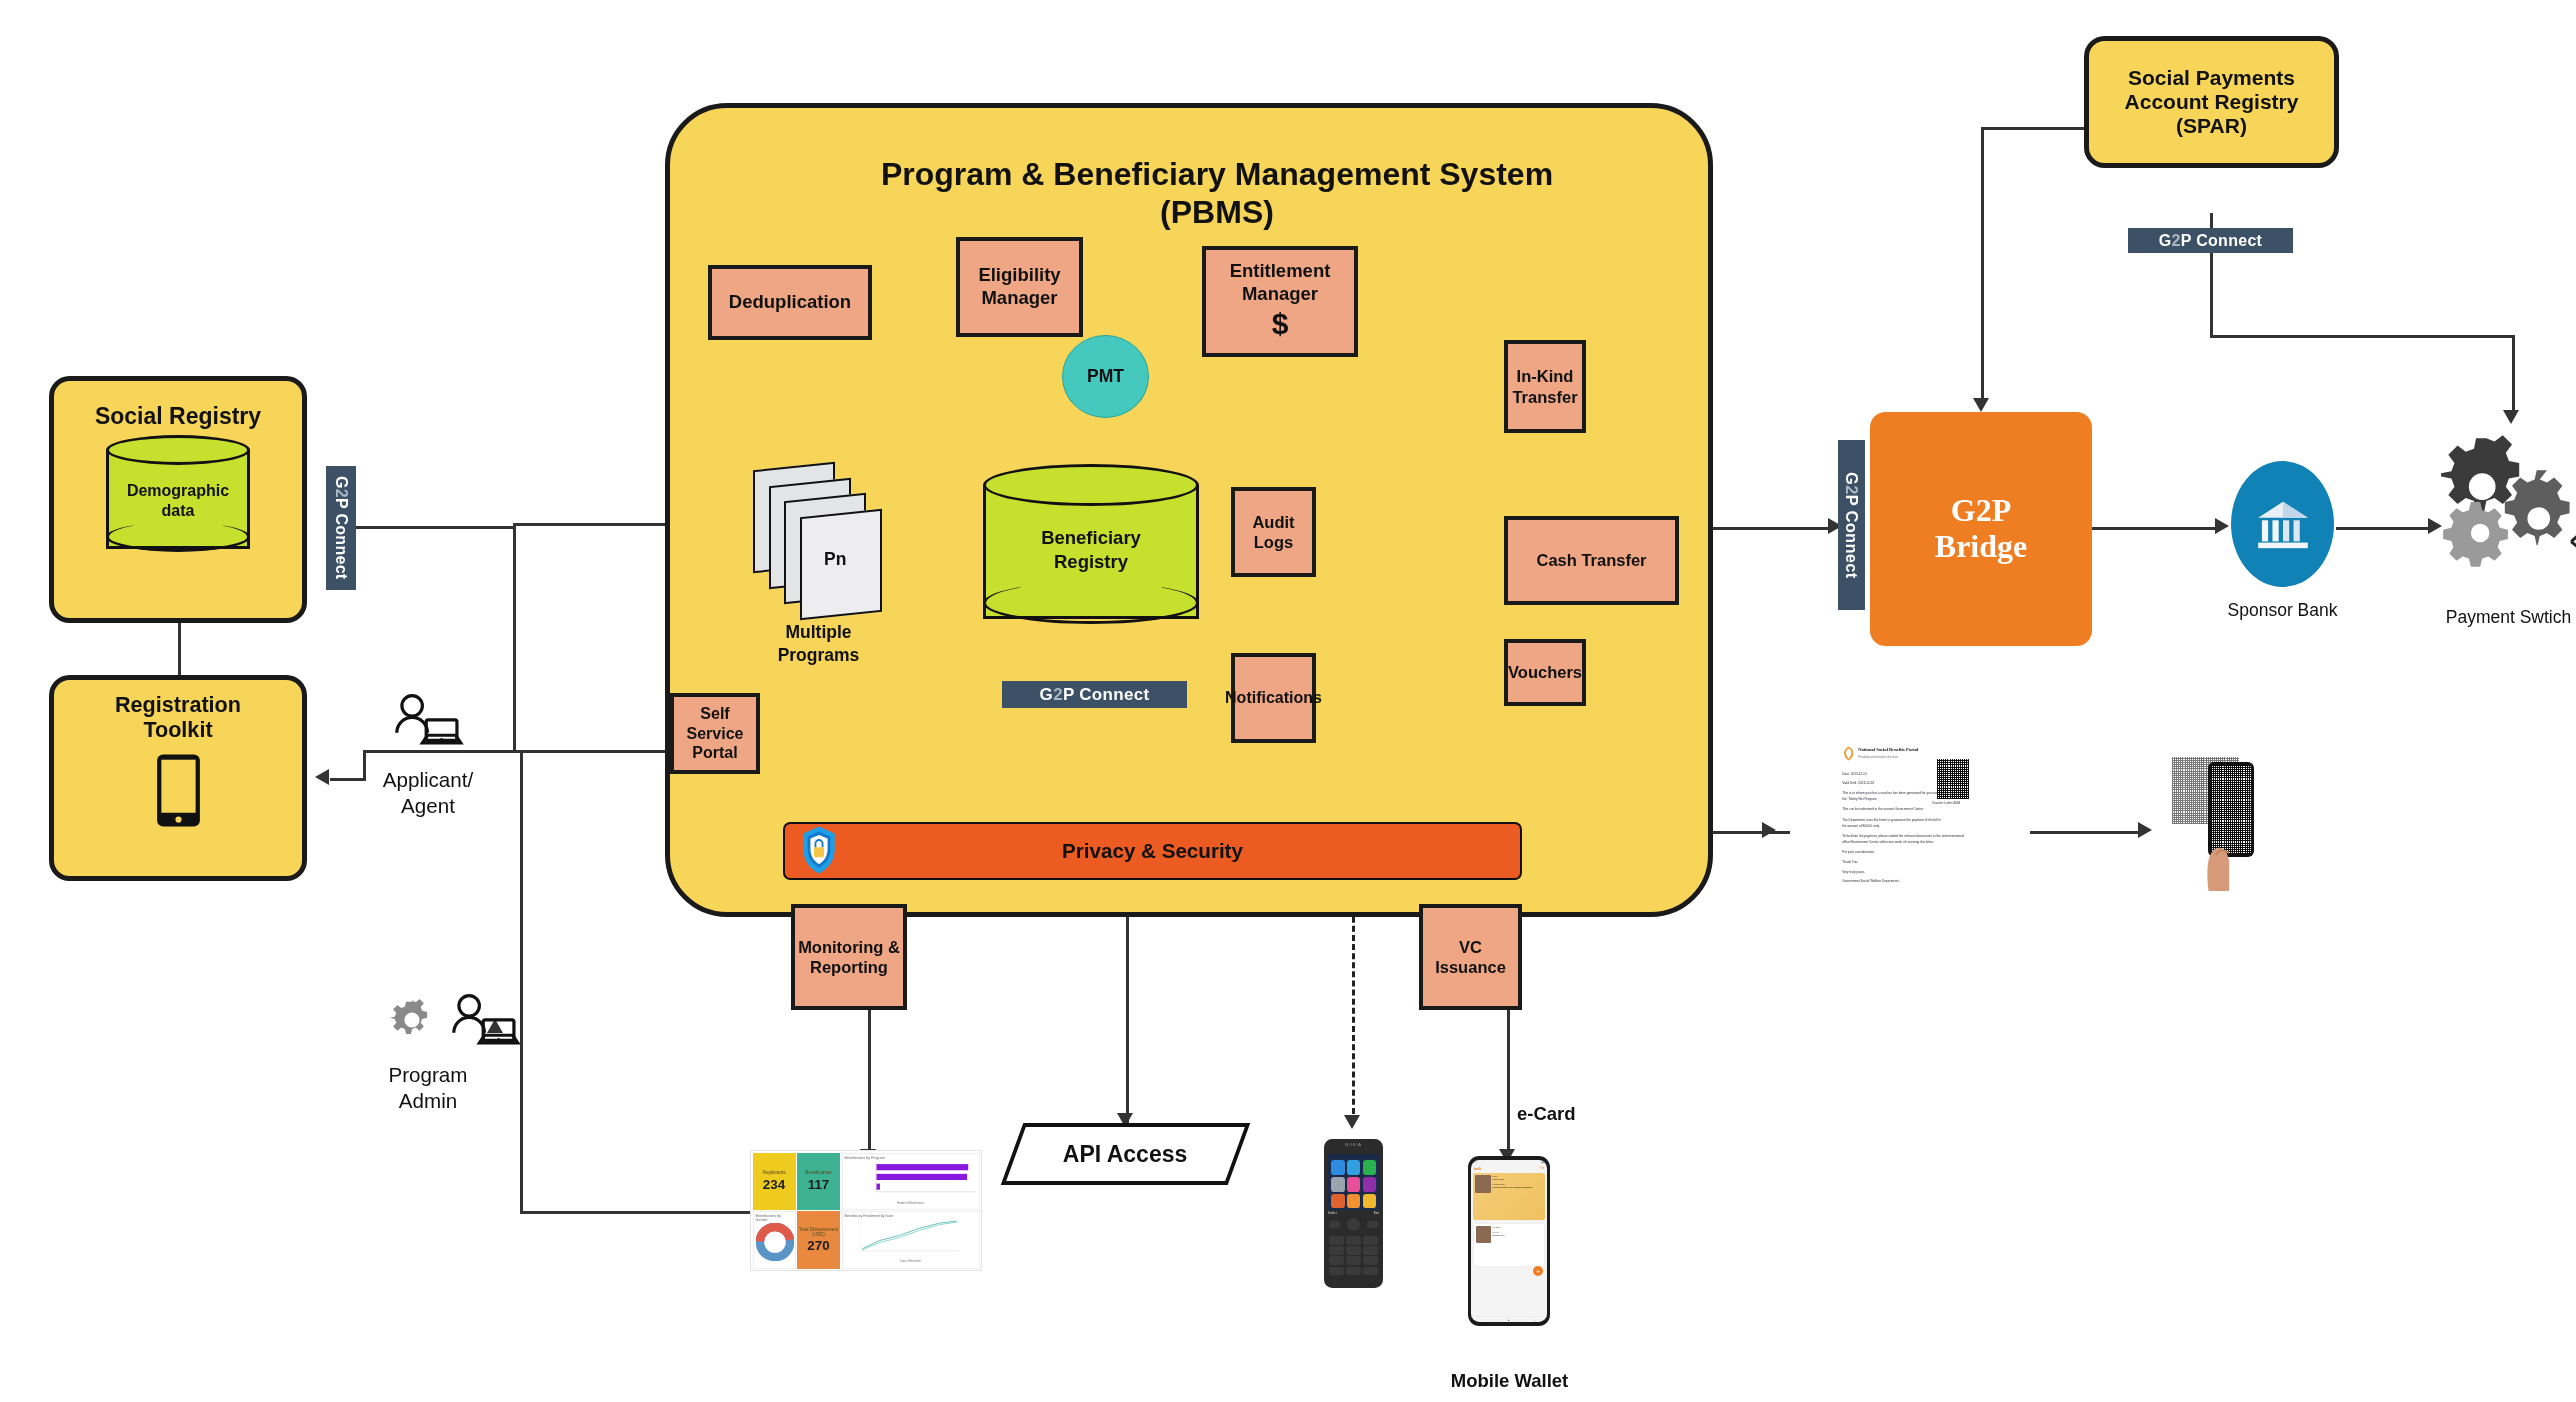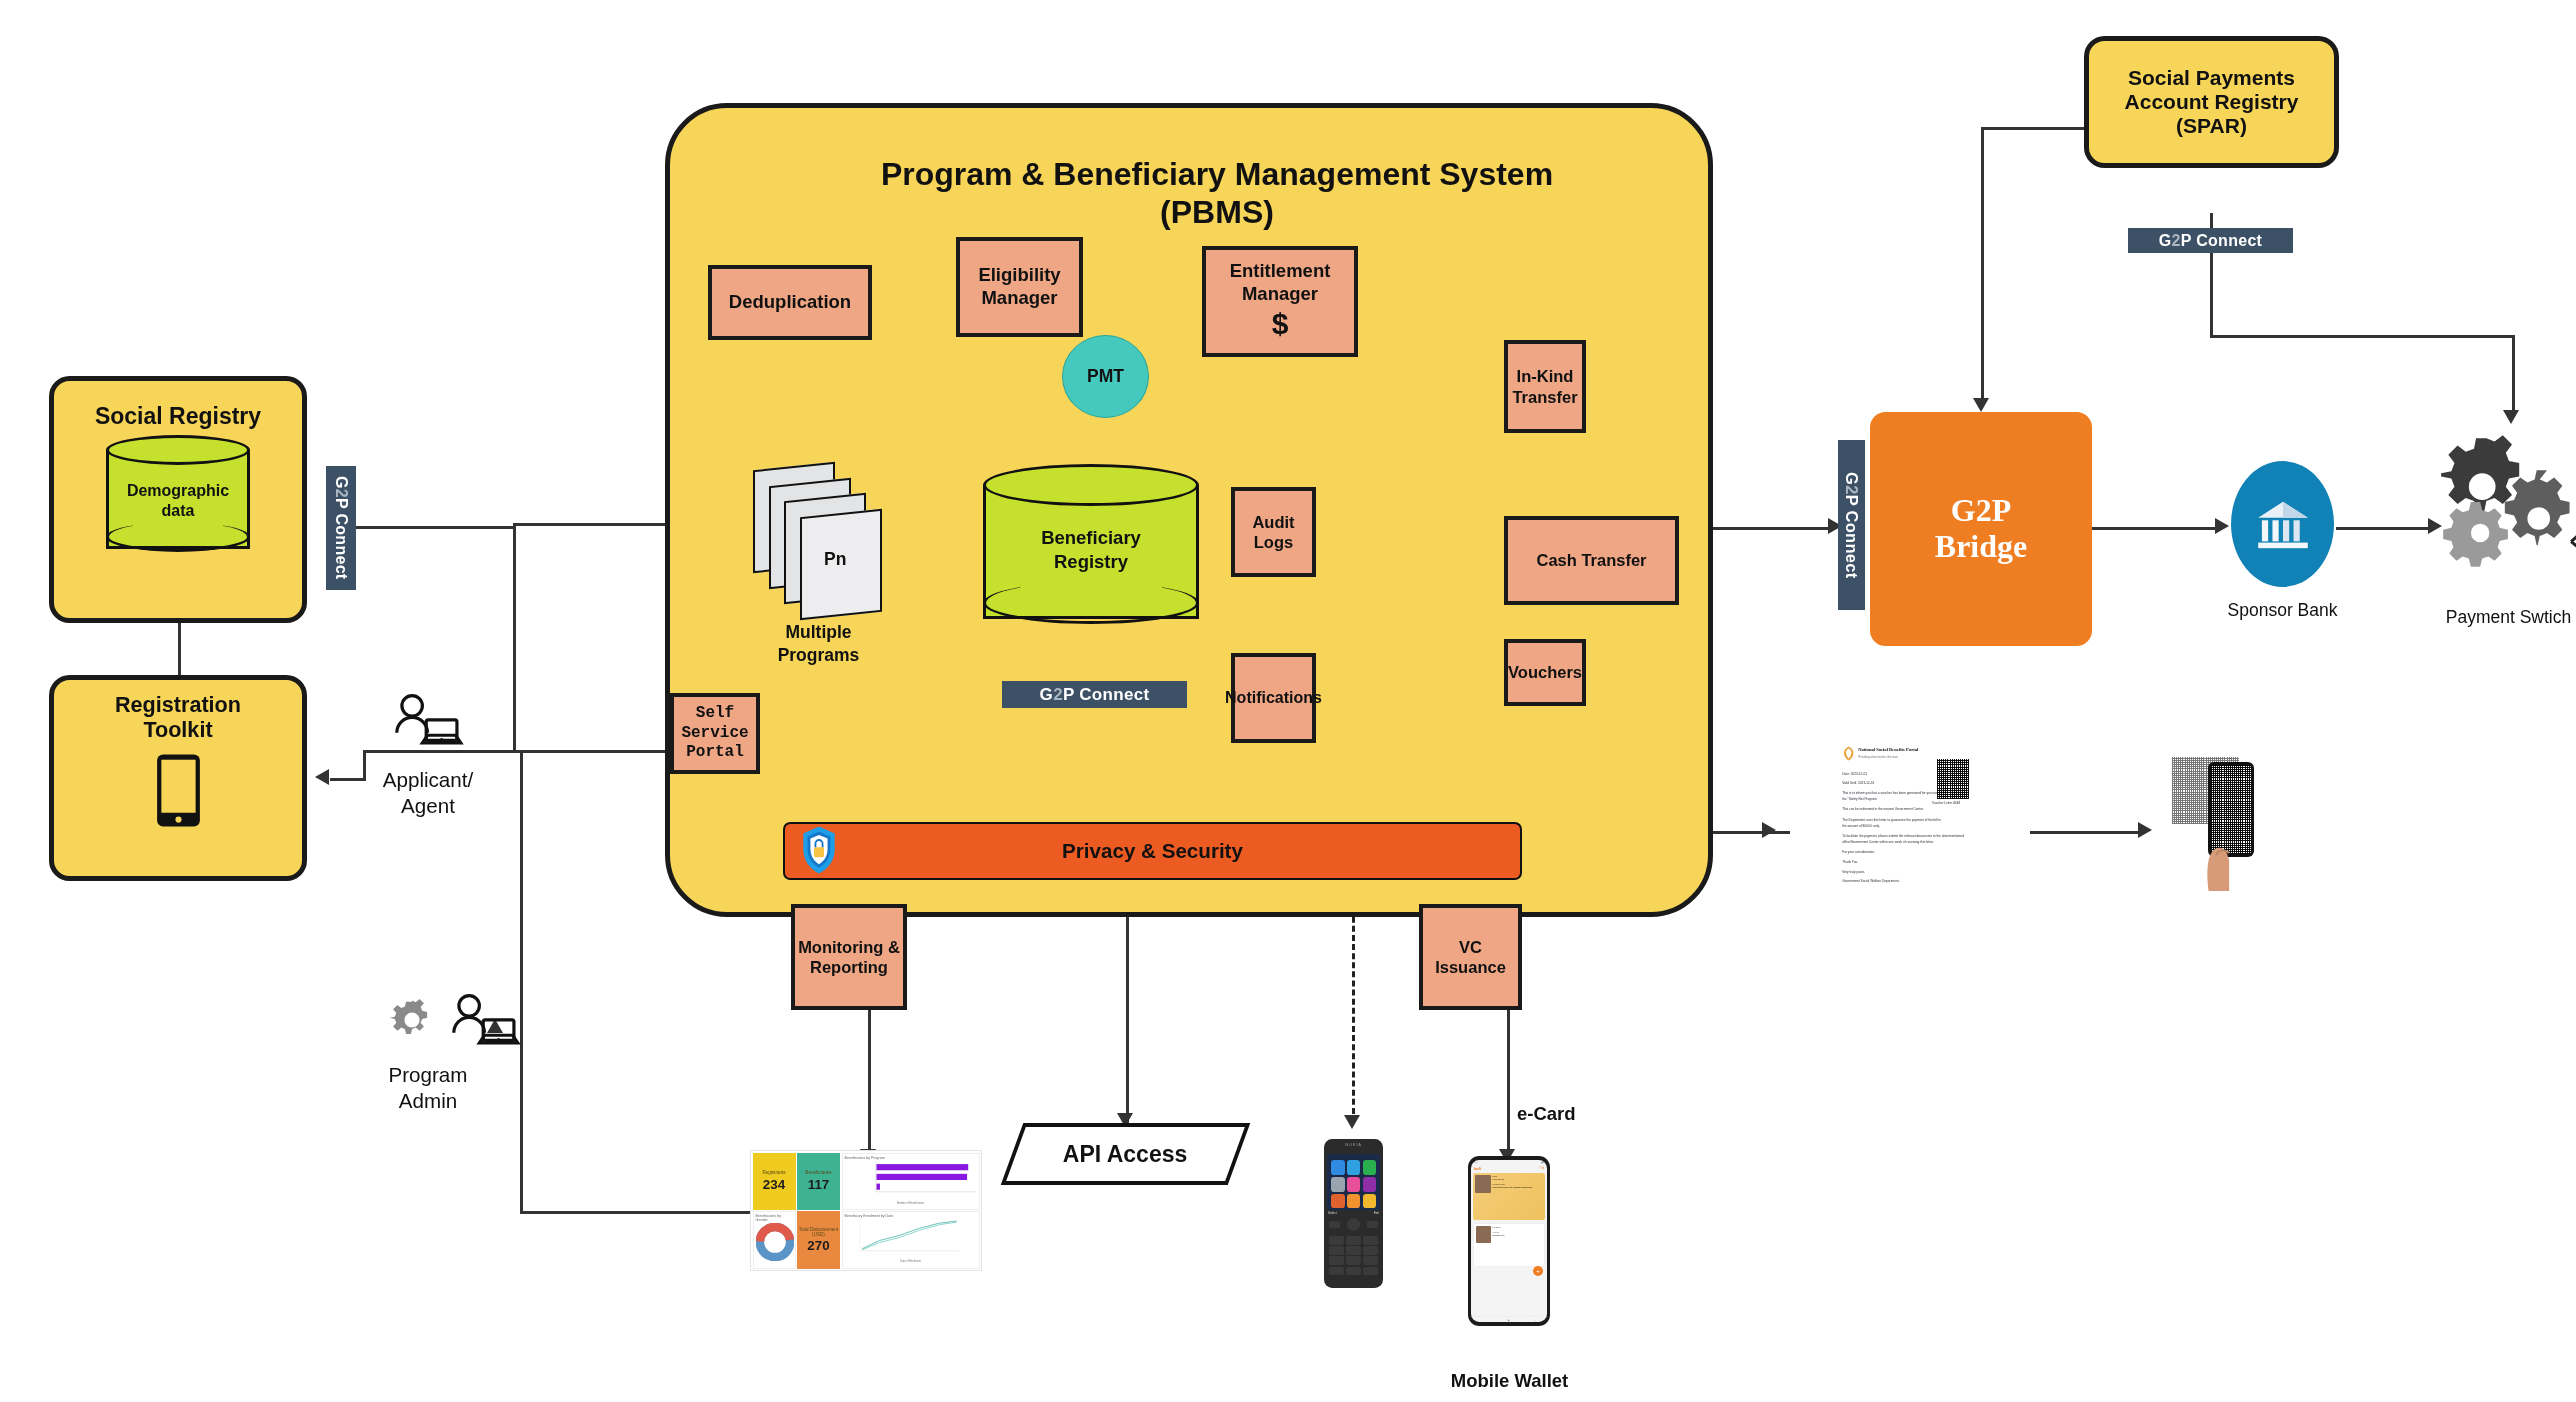--- a/index.html
+++ b/index.html
@@ -319,21 +319,21 @@
   </div>
 
   <div class="mod abs" style="left:1231px; top:487px; width:85px; height:90px; font-size:16.5px;">
     <span>Audit Logs</span>
   </div>
 
   <div class="mod abs" style="left:1231px; top:653px; width:85px; height:90px; font-size:16px;">
     <span>Notifications</span>
   </div>
 
-  <div class="mod abs" style="left:670px; top:693px; width:90px; height:81px; font-size:16px;font-family:Liberation Mono, monospace;">
+  <div class="mod abs" style="left:670px; top:693px; width:90px; height:81px; font-size:16px;">
     <span>Self Service</span>
     <span>Portal</span>
   </div>
 
   <div class="mod abs" style="left:791px; top:904px; width:116px; height:106px; font-size:16.5px;">
     <span>Monitoring &amp;</span>
     <span>Reporting</span>
   </div>
 
   <div class="mod abs" style="left:1419px; top:904px; width:103px; height:106px; font-size:16.5px;">

